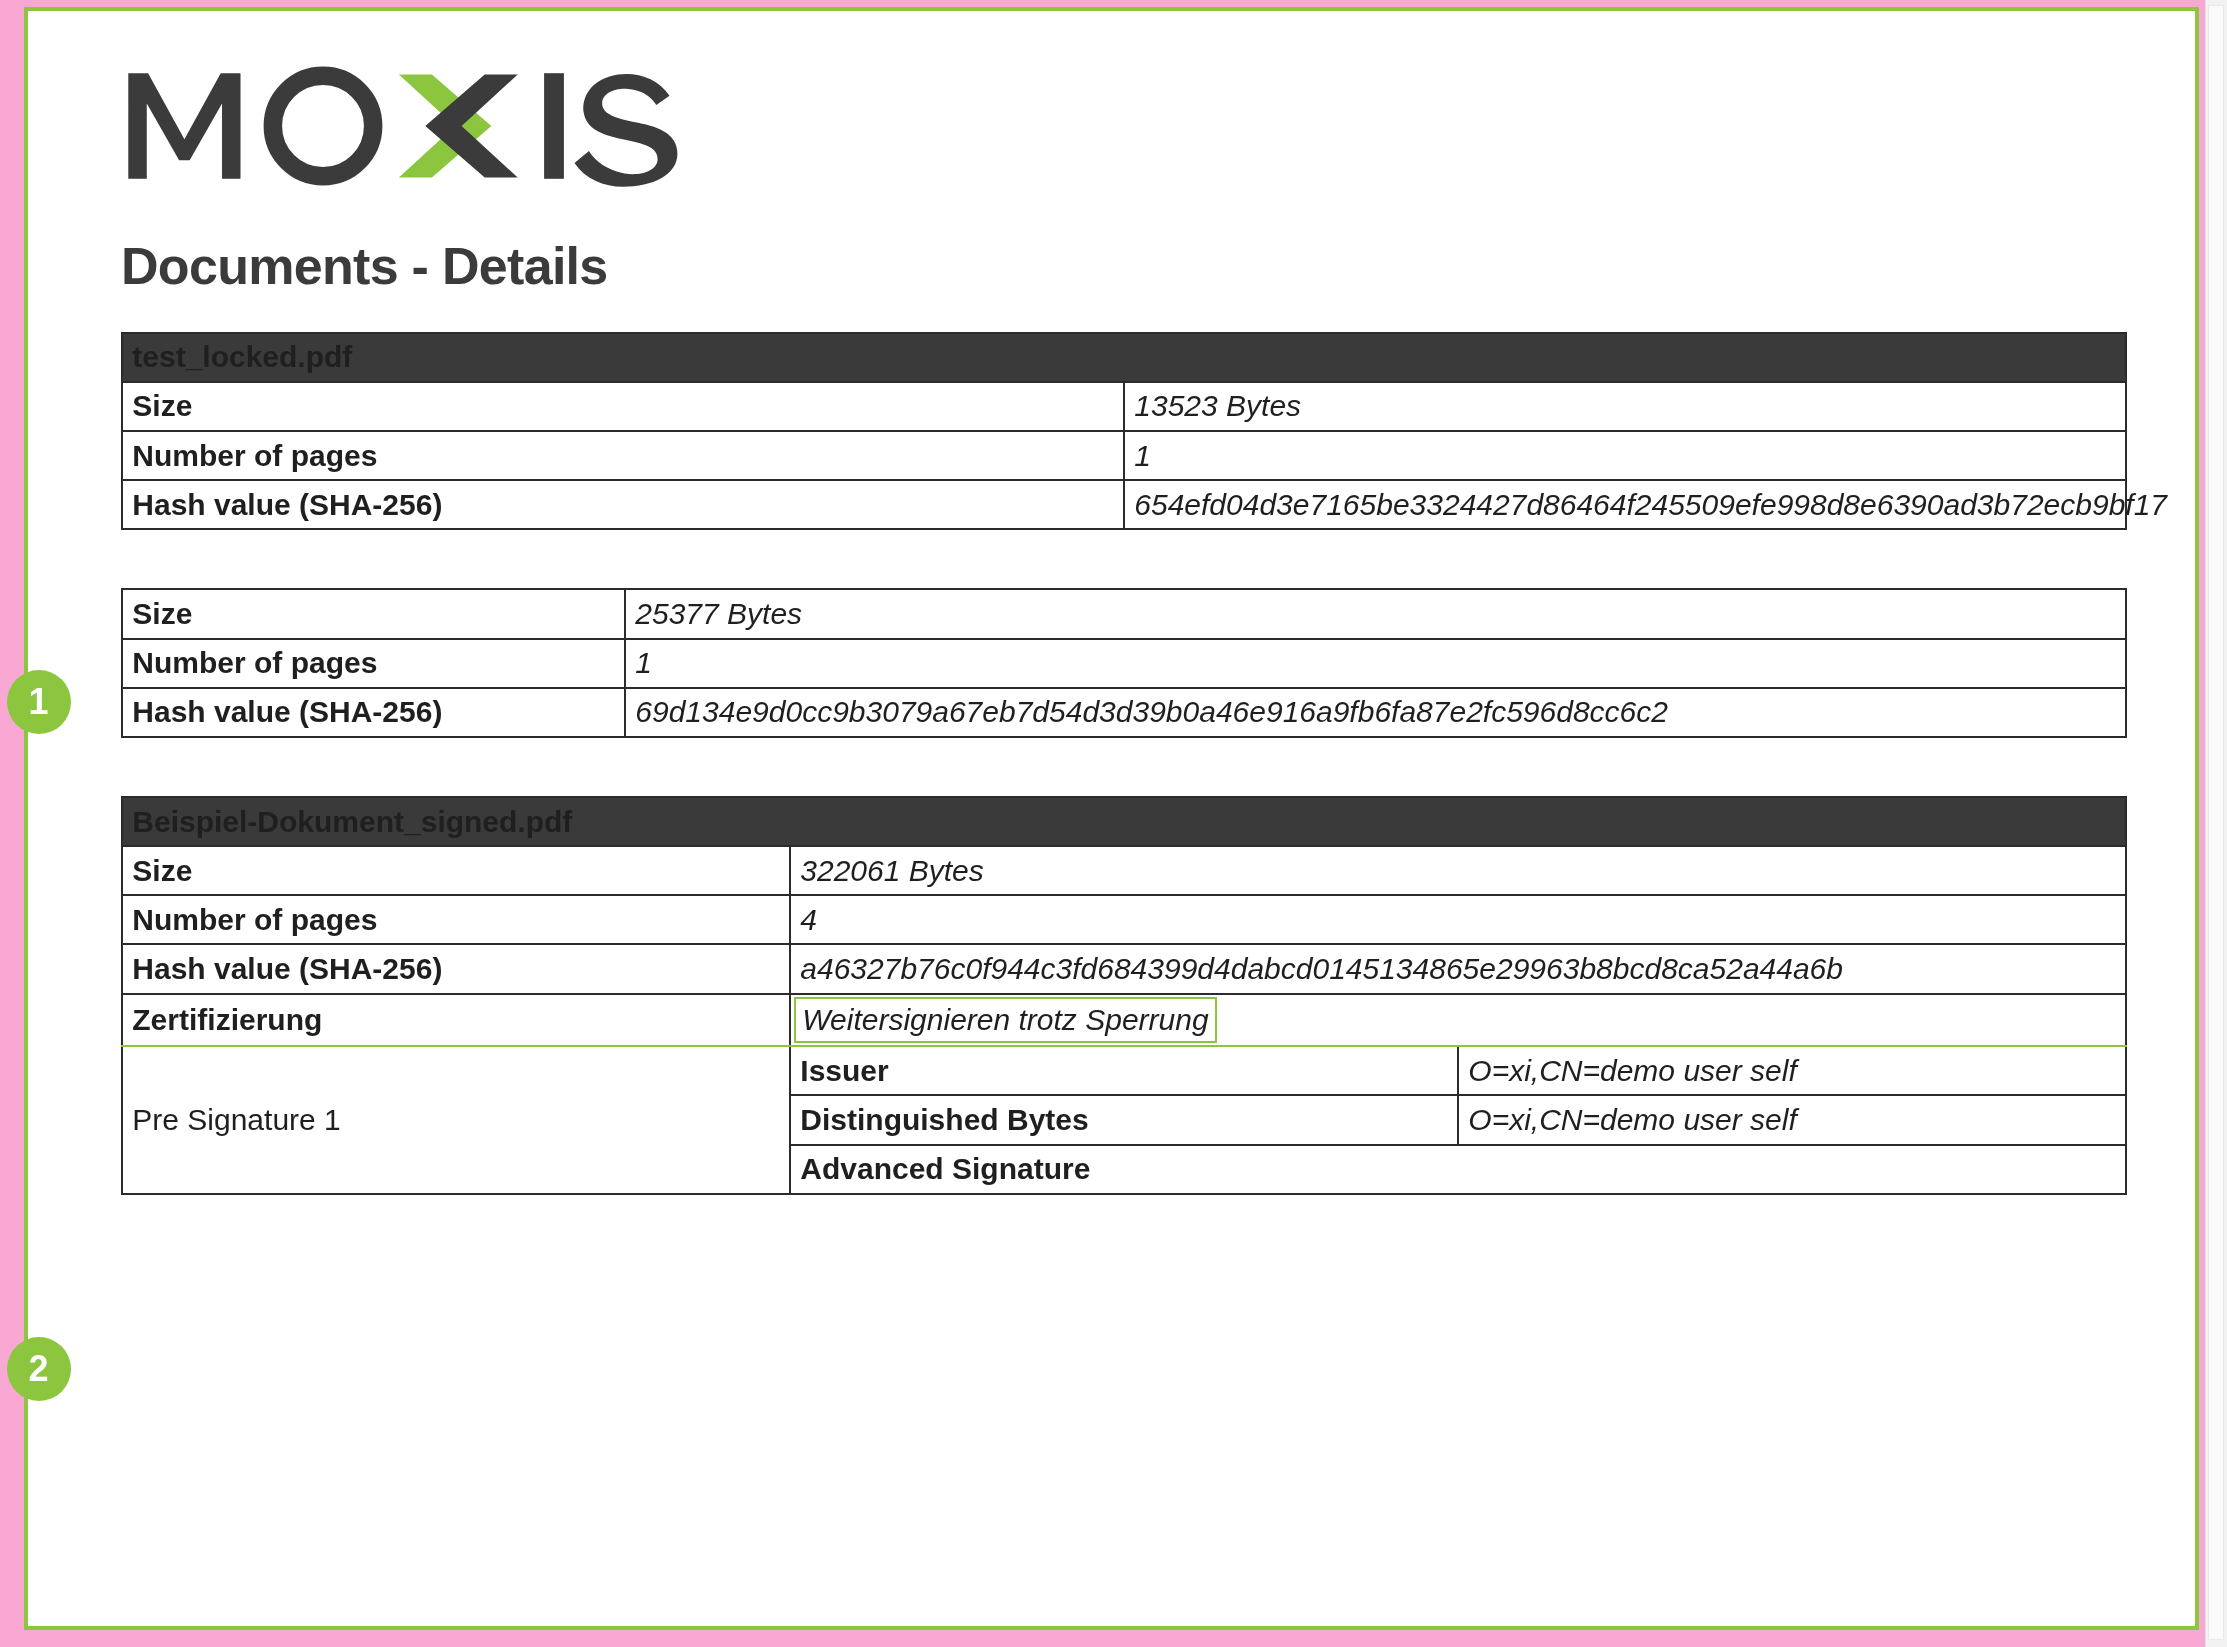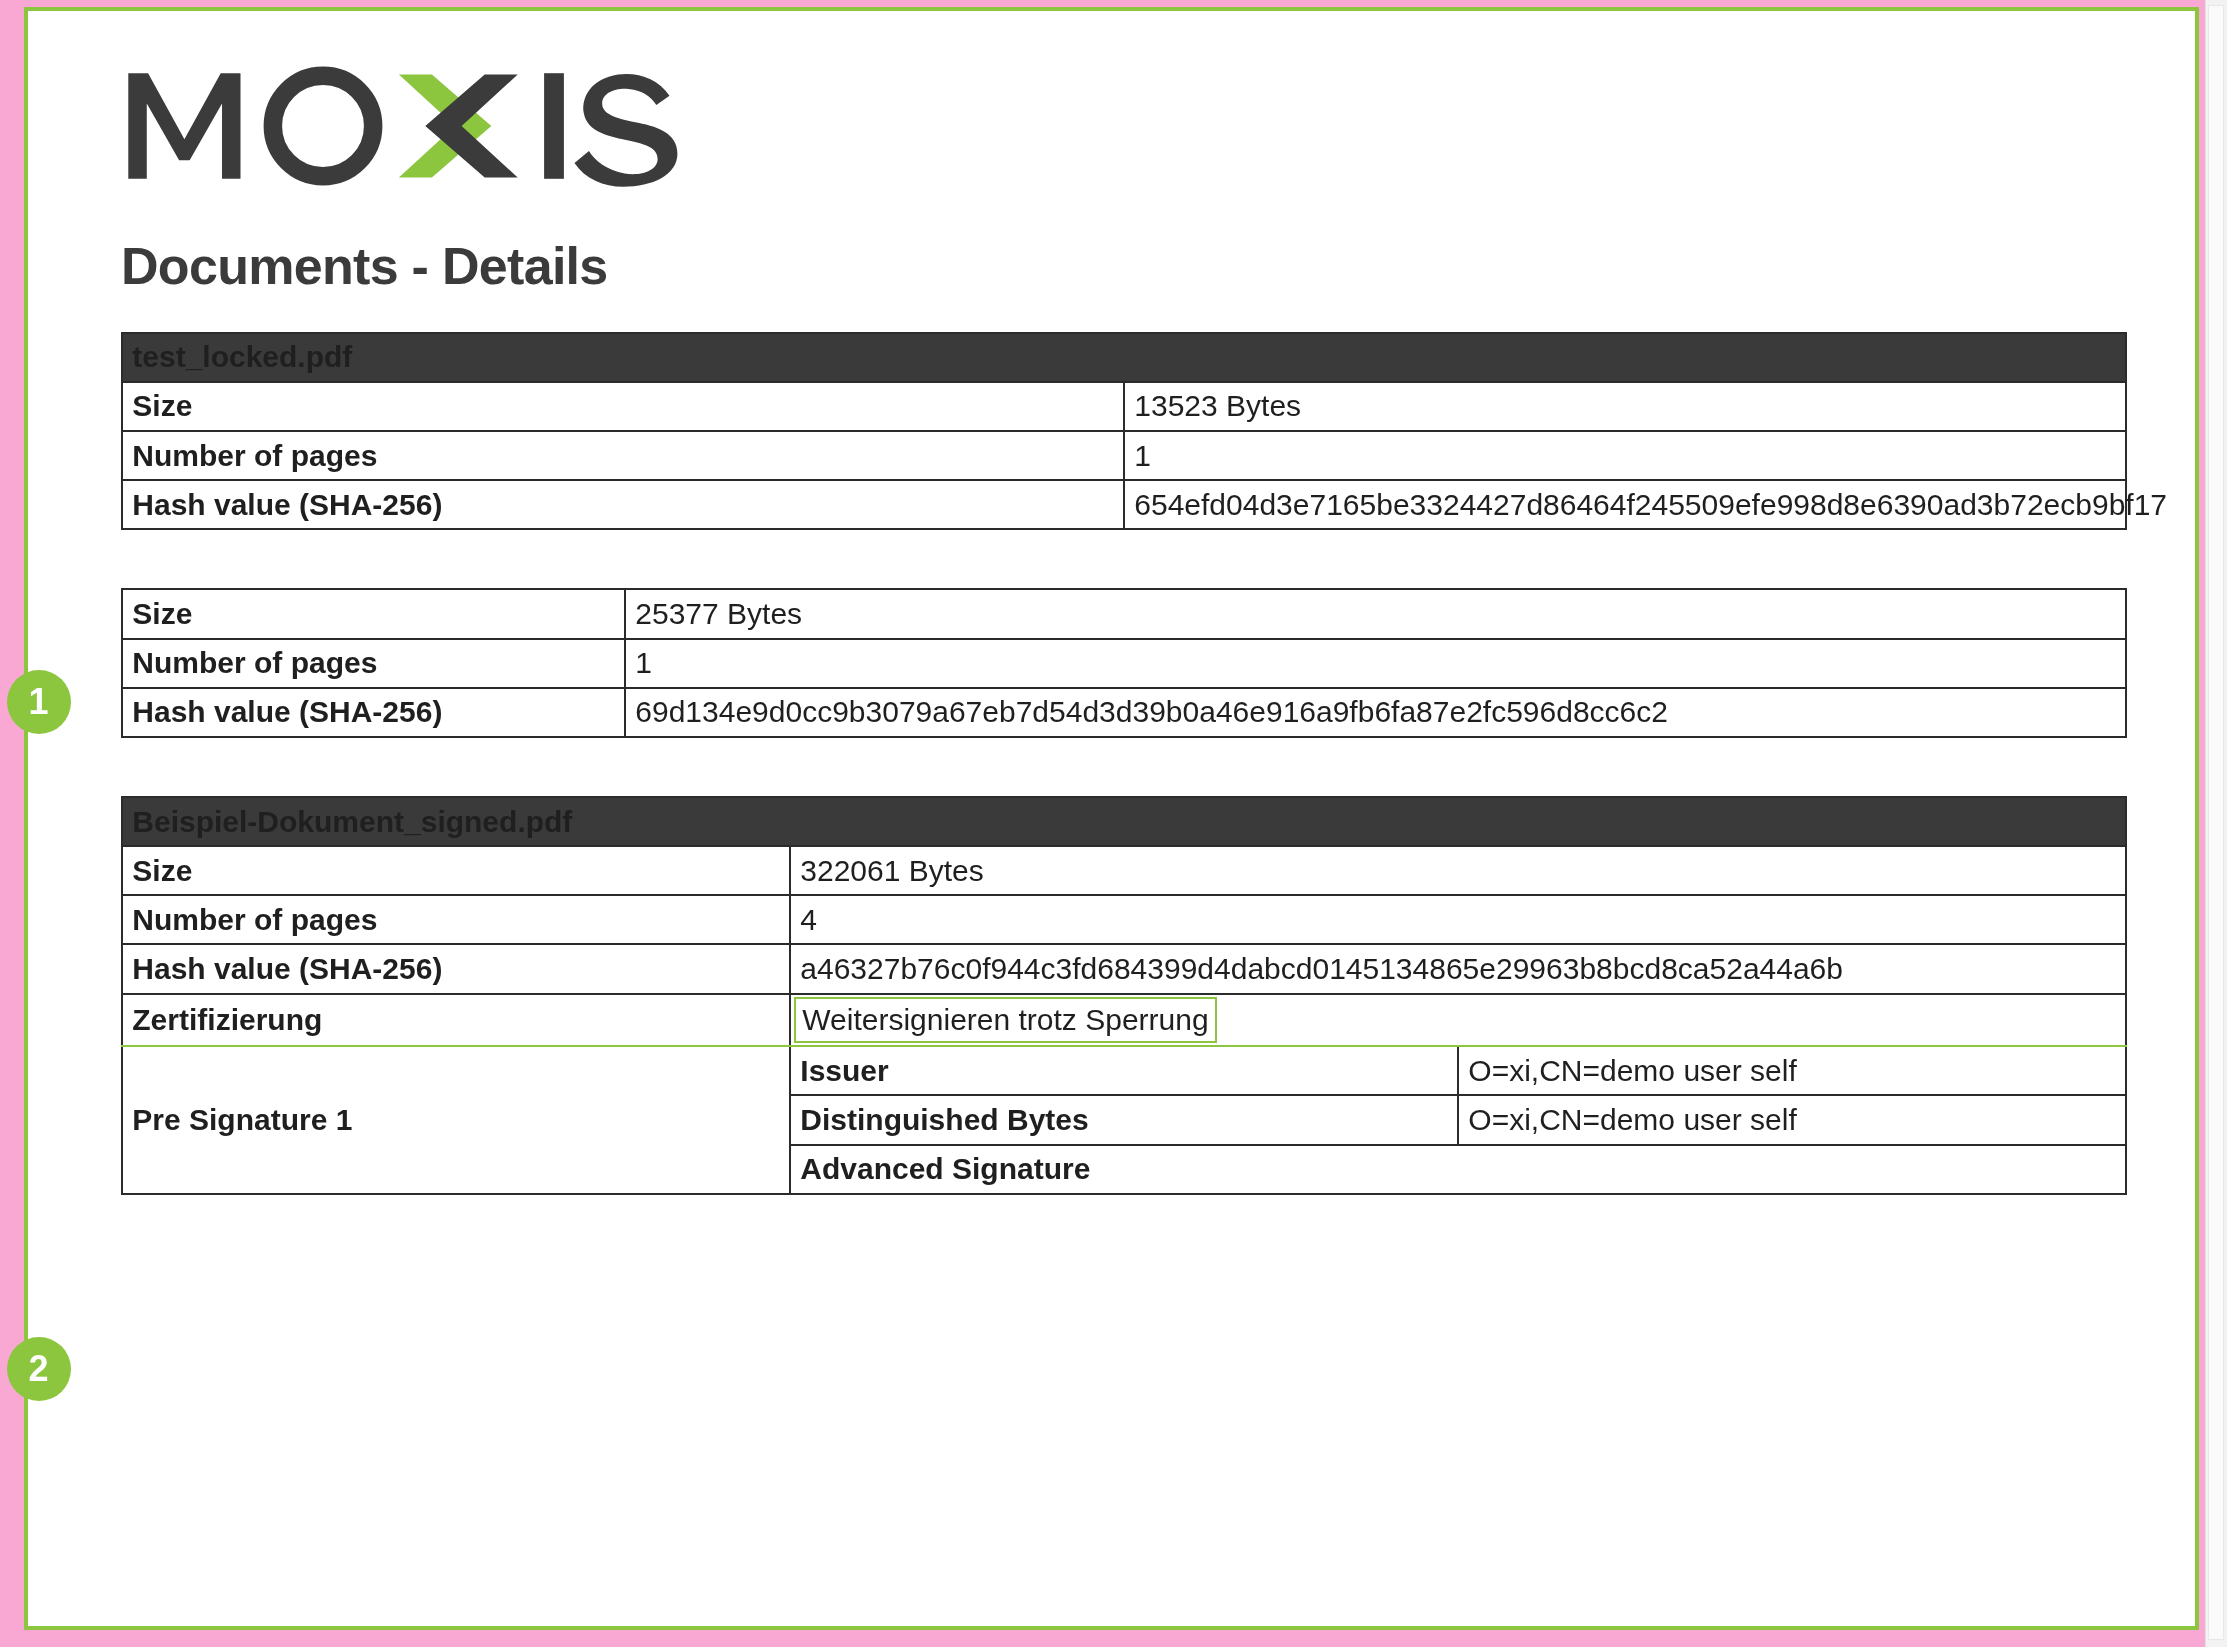--- a/index.html
+++ b/index.html
@@ -97,23 +97,24 @@
     font-size: 32px;
     padding: 9.3px 12px;
     height: 57px;
   }
   td.label {
     font-weight: bold;
     width: 503px;
   }
   td.value {
     font-weight: normal;
+    font-style: italic;
   }
   td.sub-label {
-    font-weight: bold;
+    font-weight: normal;
     width: 503px;
   }
   .adv-sig {
     font-weight: bold;
     border-radius: 6px;
   }
 
   
   .hl {
     display: inline-block;

